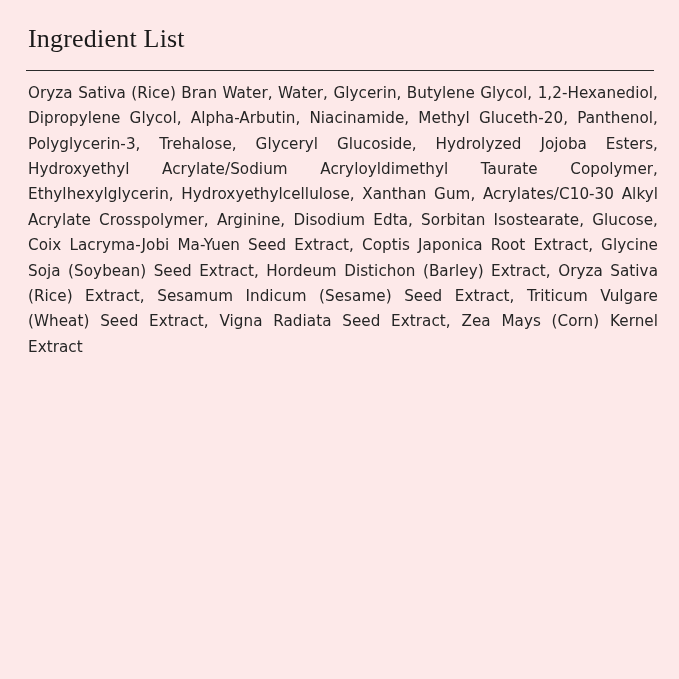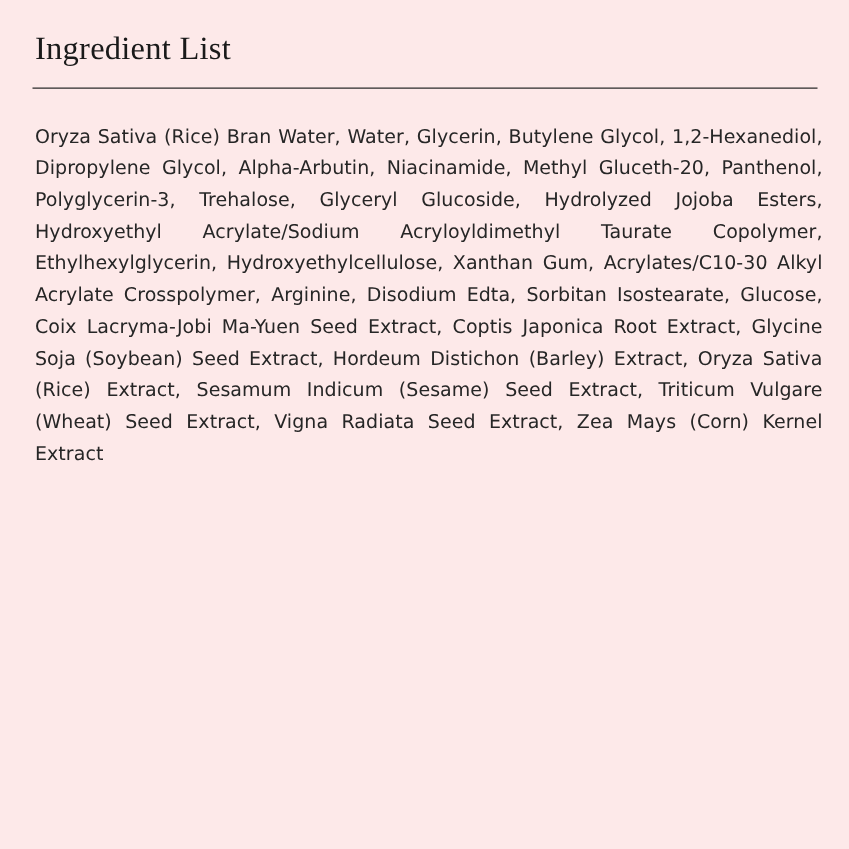--- a/index.html
+++ b/index.html
@@ -30,21 +30,21 @@
     padding: 0 0 0 2px;
     line-height: 1.3;
   }
   .divider {
     height: 1px;
     background: #2b2b2b;
     margin: 14px 2px 0 0;
     width: 628px;
   }
   .ingredients {
-    margin-top: 26px;
+    margin-top: 10px;
     width: 630px;
     font-family: "DejaVu Sans", sans-serif;
     font-size: 15.2px;
     line-height: 25.4px;
     color: #262626;
     text-align: justify;
     text-justify: inter-word;
     letter-spacing: 0.05px;
     padding: 0 0 0 2px;
   }

